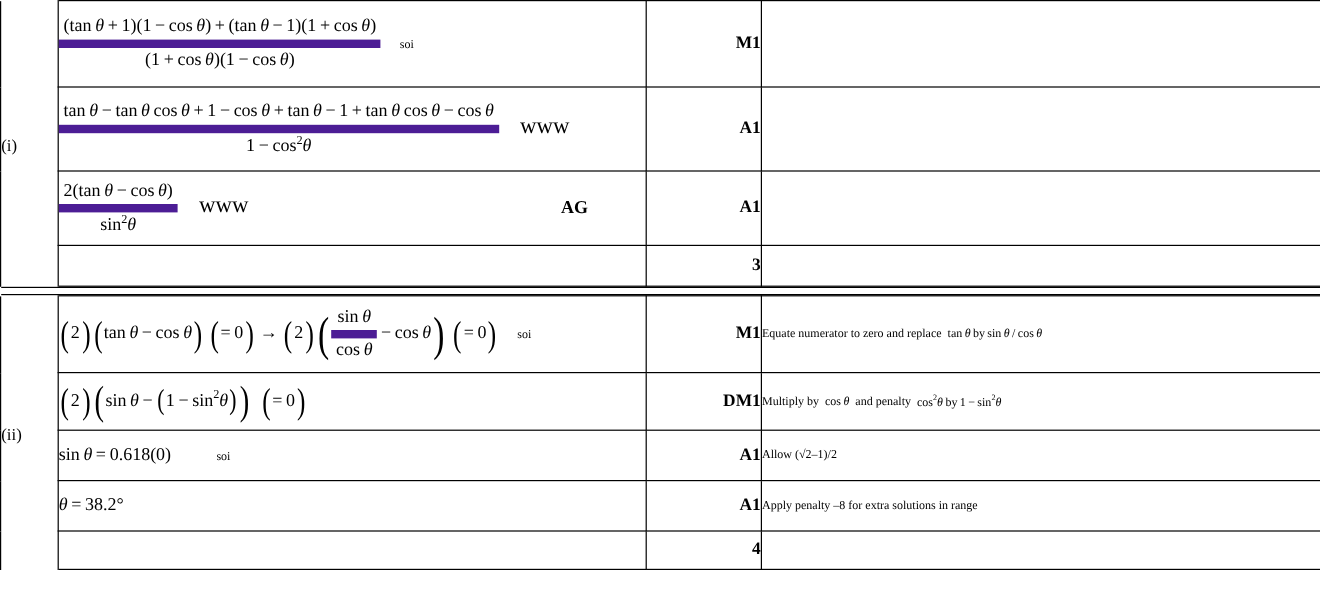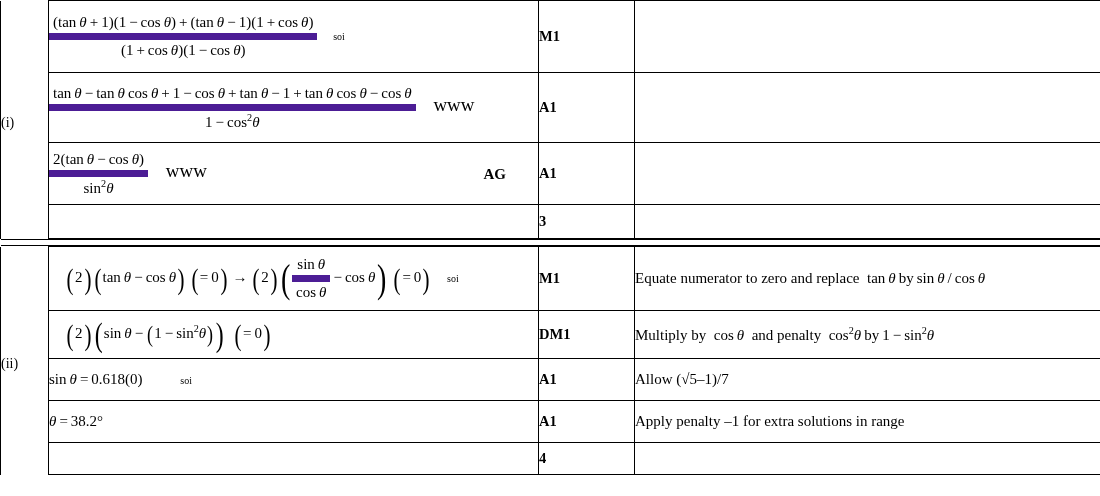--- a/index.html
+++ b/index.html
@@ -49,28 +49,28 @@
     display: block;
     padding-top: 6px;
     font-size: 14px;
   }
   .work-cell {
     padding: 6px 8px 6px 12px;
     font-size: 15px;
     position: relative;
   }
   .mark-cell {
-    text-align: left;
+    text-align: right;
     font-weight: bold;
     font-size: 14.5px;
     padding: 4px 8px;
   }
   .note-cell {
     padding: 4px 6px 4px 8px;
-    font-size: 15px;
+    font-size: 10px;
   }
   .total-row .mark-cell { font-weight: bold; }
 
   
   .math { font-family: "Liberation Serif", serif; }
   .it { font-style: italic; }
   .frac {
     display: inline-block;
     vertical-align: middle;
     text-align: center;
@@ -101,21 +101,21 @@
     line-height: 0.8;
     vertical-align: middle;
     transform: scaleX(0.75);
   }
   sup.pw { font-size: 0.68em; vertical-align: super; }
   .tag-soi { font-size: 10px; margin-left: 12px; }
   .tag-www { font-size: 19px; margin-left: 14px; }
   .tag-ag { font-weight: bold; font-size: 15px; }
   .right-tag {
     position: absolute;
-    right: 32px;
+    right: 48px;
     top: 50%;
     transform: translateY(-50%);
   }
   .row-h1 { height: 72px; }
   .row-h2 { height: 70px; }
   .row-h3 { height: 62px; }
   .row-h4 { height: 34px; }
   .row-h5 { height: 64px; }
   .row-h6 { height: 48px; padding-left: 12px; }
   .row-h7 { height: 42px; }
@@ -125,21 +125,21 @@
     border: none !important;
     padding: 0;
     height: 5px;
   }
   .sep {
     height: 5px;
     border-top: 1px solid #000;
     border-bottom: 1px solid #000;
     background: #fff;
   }
-  .nowrap { white-space: nowrap; margin-left: 16px; }
+  .nowrap { white-space: nowrap; }
 </style>
 </head>
 <body>
 
 <div class="sheet">
 <table class="markscheme">
   <colgroup>
     <col class="c-part">
     <col class="c-work">
     <col class="c-mark">
@@ -242,31 +242,31 @@
     </td>
   </tr>
 
   <tr class="row-h7">
     <td class="work-cell">
       <span class="math">sin <span class="it">θ</span> = 0.618(0)</span>
       <span class="tag-soi" style="margin-left:34px;">soi</span>
     </td>
     <td class="mark-cell">A1</td>
     <td class="note-cell">
-      <span>Allow (√5–1)/7</span>
+      <span>Allow (√2–1)/2</span>
     </td>
   </tr>
 
   <tr class="row-h8">
     <td class="work-cell">
       <span class="math"><span class="it">θ</span> = 38.2°</span>
     </td>
     <td class="mark-cell">A1</td>
     <td class="note-cell">
-      <span>Apply penalty –1 for extra solutions in range</span>
+      <span>Apply penalty –8 for extra solutions in range</span>
     </td>
   </tr>
 
   <tr class="row-h9 total-row">
     <td class="work-cell"></td>
     <td class="mark-cell">4</td>
     <td class="note-cell"></td>
   </tr>
 
   </tbody>

